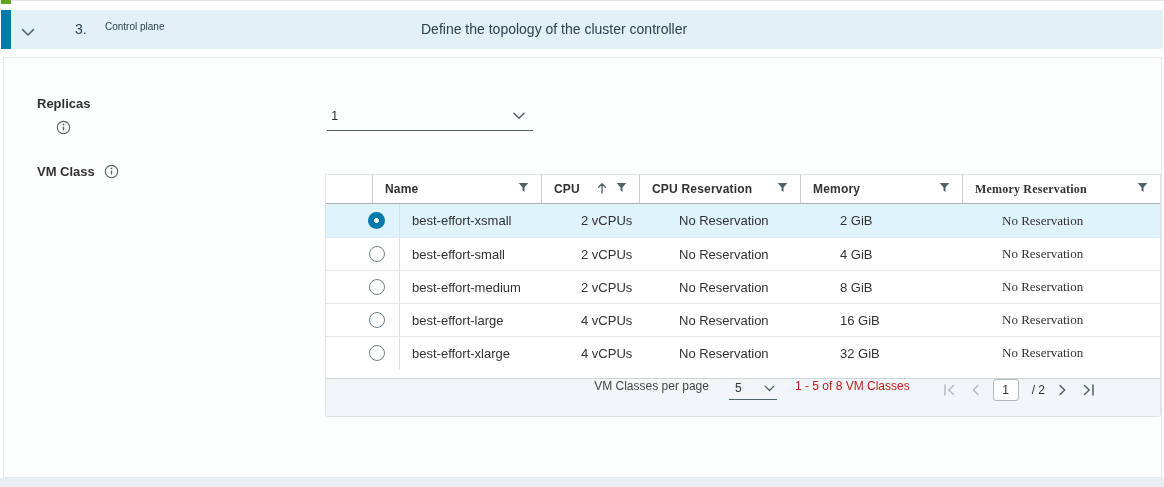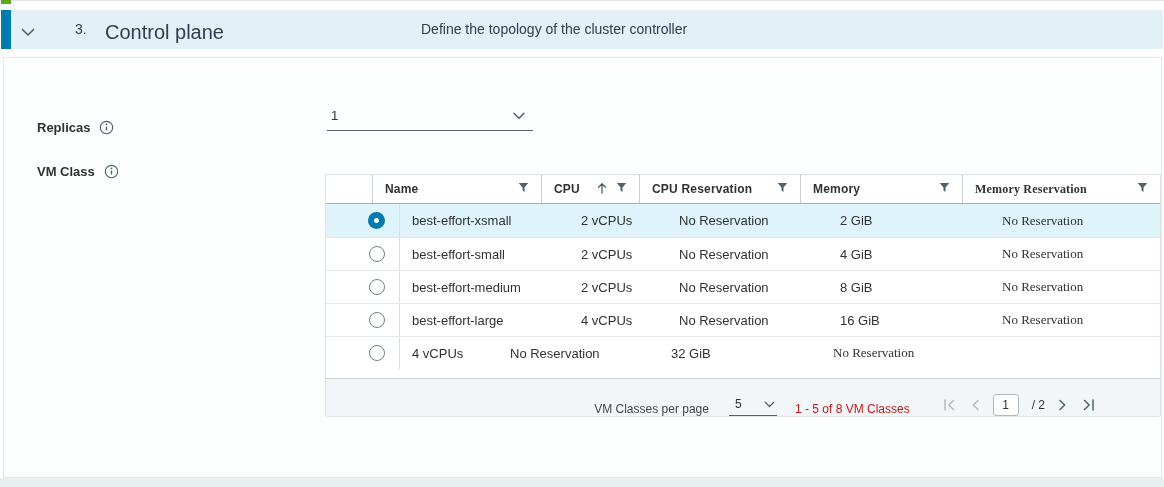--- a/index.html
+++ b/index.html
@@ -8,34 +8,34 @@
 
   .top-hairline { position:absolute; top:0; left:0; width:100%; height:1px; background:#DFE5E8; }
   .green-edge { position:absolute; top:0; left:1px; width:10px; height:4px; background:#62A420; }
 
   .accordion-header {
     position:absolute; top:10px; left:1px; right:1px; height:39px;
     background:#E1F1F6; border-left:10px solid #0079AD;
   }
   .accordion-header .chev { position:absolute; left:10px; top:13px; cursor:pointer; }
   .step-number { position:absolute; left:64px; top:11px; font-size:14px; color:#30404D; }
-  .step-title  { position:absolute; left:94px; top:11px; font-size:20px; color:#30404D; }
+  .step-title  { position:absolute; left:94px; top:11px; font-size:10px; color:#30404D; }
   .step-desc   { position:absolute; left:402px; top:11px; font-size:14px; color:#30404D;margin-left:8px; }
 
   .panel {
     position:absolute; top:57px; left:3px; width:1159px; height:421px;
     background:#FDFEFE; border:1px solid #E3E8EB;
   }
   .bottom-strip { position:absolute; top:478px; left:0; width:100%; height:9px; background:#E9EEF1; }
 
   .field-label {
     position:absolute; display:flex; align-items:center; gap:9px;
     font-size:13px; font-weight:bold; color:#313131;
   }
-  .lbl-replicas { left:37px; top:120px; }
+  .lbl-replicas { left:37px; top:96px;flex-direction:column; }
   .lbl-vmclass  { left:37px; top:164px; }
   .info-icon { display:inline-flex; cursor:pointer; }
 
   .select-ctl {
     position:absolute; left:327px; top:104px; width:206px; height:27px;
     border-bottom:1px solid #4F6169; display:flex; align-items:center;
     justify-content:space-between; padding:0 8px 4px 4px;
     font-size:13px; color:#313131; cursor:pointer; background:transparent;
   }
 
@@ -69,21 +69,21 @@
     border:1px solid #72808A; background:#fff; cursor:pointer;
   }
   .radio.checked {
     width:17px; height:17px; border:none;
     background:radial-gradient(circle at center, #FFFFFF 0 2.6px, #0079AD 2.6px 100%);
   }
   .dg-filler { flex:1; background:#fff; }
 
   .dg-footer {
     height:38px; flex:none; background:#F2F6F8; border-top:1px solid #CBD4D8;
-    border-radius:0 0 3px 3px; display:flex; align-items:flex-end;
+    border-radius:0 0 3px 3px; display:flex; align-items:flex-start;
     justify-content:flex-end; padding-right:64px; font-size:12px; color:#454545;
   }
   .pagesize-select {
     display:flex; align-items:center; justify-content:space-between;
     width:48px; margin:0 18px 0 20px; padding:2px 2px 4px 6px;
     border-bottom:1px solid #4F6169; color:#313131; cursor:pointer;
   }
   .range-text { color:#b91c1c; margin-right:32px; }
   .pagination { display:flex; align-items:center; gap:13px; }
   .pg-btn { display:inline-flex; align-items:center; cursor:pointer; }
@@ -229,20 +229,21 @@
       <div class="dg-cell c-name">best-effort-large</div>
       <div class="dg-cell c-cpu">4 vCPUs</div>
       <div class="dg-cell c-cpures">No Reservation</div>
       <div class="dg-cell c-mem">16 GiB</div>
       <div class="dg-cell c-memres">No Reservation</div>
     </div>
     <div class="dg-row">
       <div class="dg-cell c-radio">
           <span class="radio"></span>
         </div>
+      <div class="dg-cell c-name">best-effort-xlarge</div>
       <div class="dg-cell c-cpu">4 vCPUs</div>
       <div class="dg-cell c-cpures">No Reservation</div>
       <div class="dg-cell c-mem">32 GiB</div>
       <div class="dg-cell c-memres">No Reservation</div>
     </div>
 
     <div class="dg-filler"></div>
 
     <div class="dg-footer">
       <span>VM Classes per page</span>

